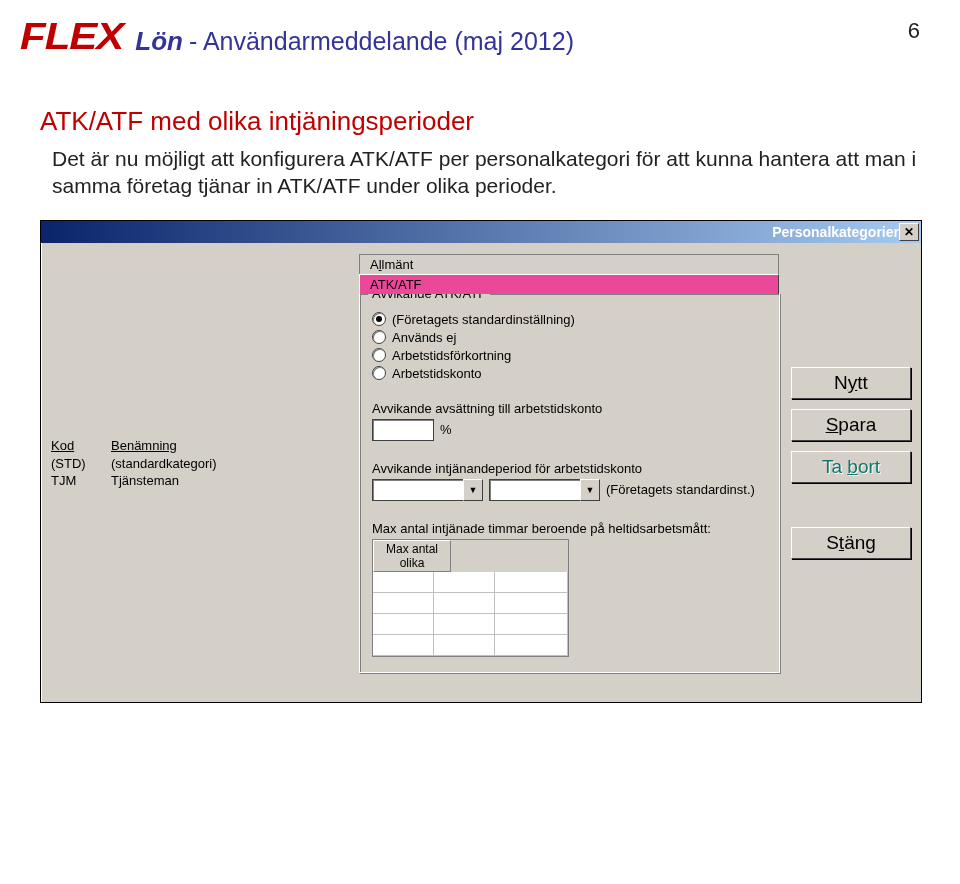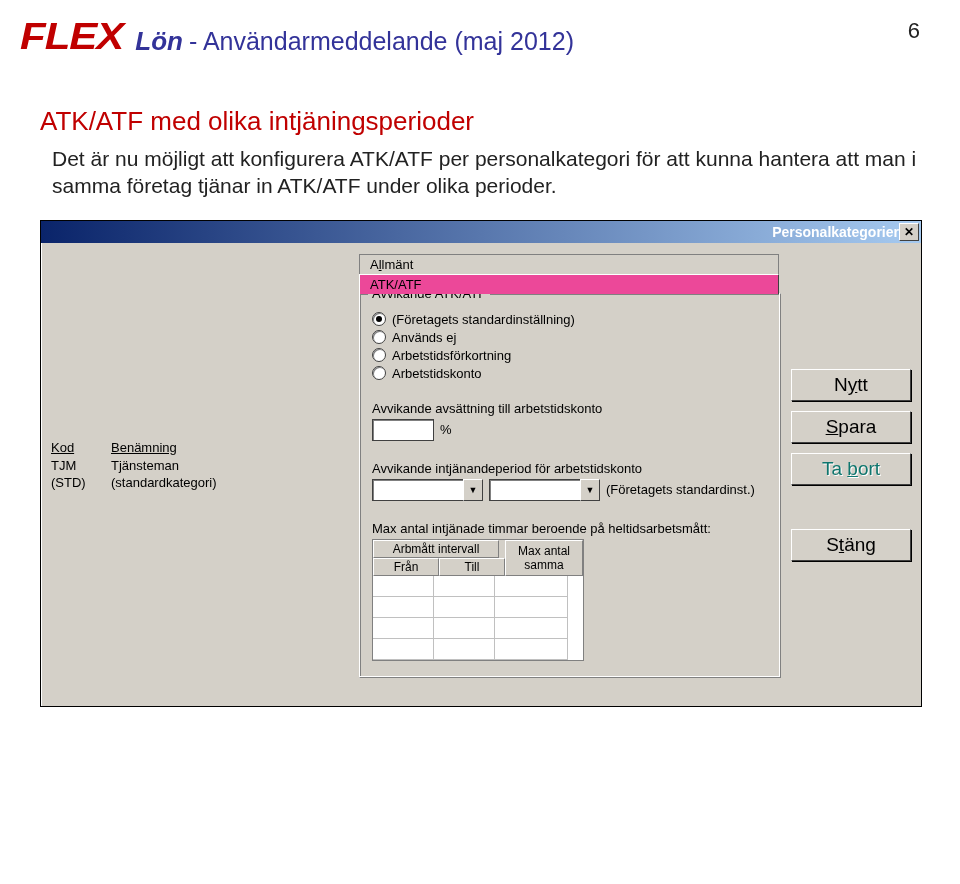--- a/index.html
+++ b/index.html
@@ -311,26 +311,26 @@
 
   <div class="dlg-body">
 
     <div class="list-col">
       <div class="list-headers">
         <span class="hdr hdr-kod">Kod</span>
         <span class="hdr hdr-ben">Benämning</span>
       </div>
       <div class="list-rows">
         <div class="row">
+          <span class="c-kod">(STD)</span>
+          <span>(standardkategori)</span>
+        </div>
+        <div class="row">
           <span class="c-kod">TJM</span>
           <span>Tjänsteman</span>
-        </div>
-        <div class="row">
-          <span class="c-kod">(STD)</span>
-          <span>(standardkategori)</span>
         </div>
       </div>
     </div>
 
     <div class="mid-col">
       <div class="tabs">
         <div class="tab">
           <span>A</span><span class="tab-underline">l</span><span>lmänt</span>
         </div>
         <div class="tab active">
@@ -376,31 +376,24 @@
               <span class="cb-box"></span>
               <span class="cb-btn">▼</span>
             </span>
             <span>(Företagets standardinst.)</span>
           </div>
 
           <div class="field-label">Max antal intjänade timmar beroende på heltidsarbetsmått:</div>
 
           <div class="grid">
             <div class="grid-head">
-              <div style="display:flex;flex-direction:column;">
-                <div class="gh-cell gh-span">Arbmått intervall</div>
-                <div class="gh-sub">
-                  <div class="gh-cell sub">Från</div>
-                  <div class="gh-cell sub">Till</div>
-                </div>
-              </div>
               <div class="gh-cell gh-max">
                 <div>
                   <div>Max antal</div>
-                  <div>samma</div>
+                  <div>olika</div>
                 </div>
               </div>
             </div>
             <div class="grid-body">
               <div class="grow">
                   <div class="gcell"></div>
                   <div class="gcell"></div>
                   <div class="gcell max"></div>
                 </div>
               <div class="grow">

